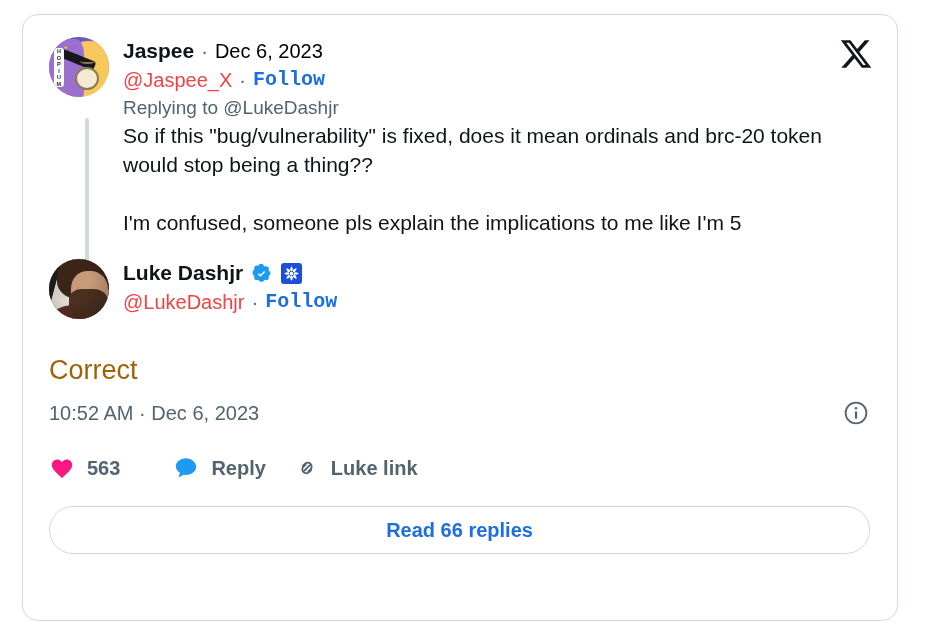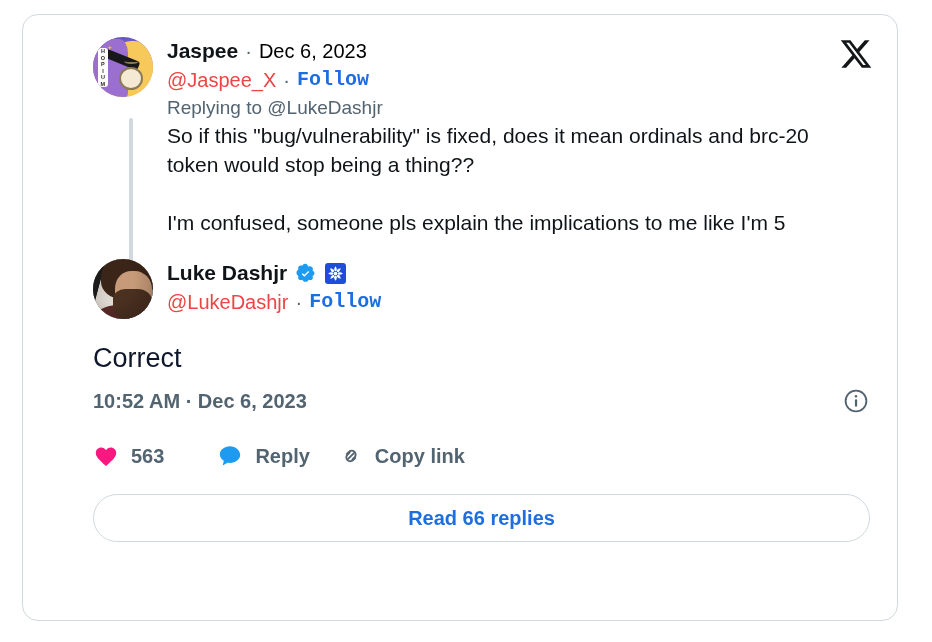--- a/index.html
+++ b/index.html
@@ -19,21 +19,20 @@
   .tweet-card {
     position: absolute;
     left: 22px;
     top: 14px;
     width: 876px;
     height: 607px;
     background: #ffffff;
     border: 1px solid #cfd9de;
     border-radius: 16px;
     overflow: hidden;
-    padding-left: 44px;
   }
 
   .card-inner {
     position: relative;
     padding: 22px 26px 0 26px;
     height: 100%;
   }
 
   
   .x-logo {
@@ -254,31 +253,30 @@
     line-height: 29px;
     color: #0f1419;
   }
   .tweet-body p { margin: 0; }
   .tweet-body .blank { height: 29px; }
 
   
   .main-text {
     font-size: 27px;
     line-height: 34px;
-    color: #0f172a;
-    margin-top: 22px;
+    color: #a16207;
+    margin-top: 34px;
   }
 
   
   .timestamp-row {
     display: flex;
     align-items: center;
     justify-content: space-between;
     margin-top: 13px;
-    font-weight: bold;
   }
   .timestamp {
     font-size: 20px;
     color: #536471;
     cursor: pointer;
   }
   .info-icon {
     width: 26px; height: 26px;
     cursor: pointer;
     margin-right: 2px;
@@ -473,21 +471,21 @@
       <div class="action action-copy">
         <span class="icon-link">
           <svg viewBox="0 0 24 24" aria-hidden="true">
             <g fill="none" stroke="#536471" stroke-width="1.8" stroke-linecap="round">
               <path d="M9.6 14.4l4.8-4.8"></path>
               <path d="M8.2 10.1l1.9-1.9a3.6 3.6 0 0 1 5.1 5.1l-1.9 1.9"></path>
               <path d="M15.8 13.9l-1.9 1.9a3.6 3.6 0 0 1-5.1-5.1l1.9-1.9"></path>
             </g>
           </svg>
         </span>
-        <span class="action-label">Copy link</span>
+        <span class="action-label">Luke link</span>
       </div>
     </div>
 
     <div class="read-replies">
       <span class="read-replies-label">Read 66 replies</span>
     </div>
 
   </div>
 </div>
 

